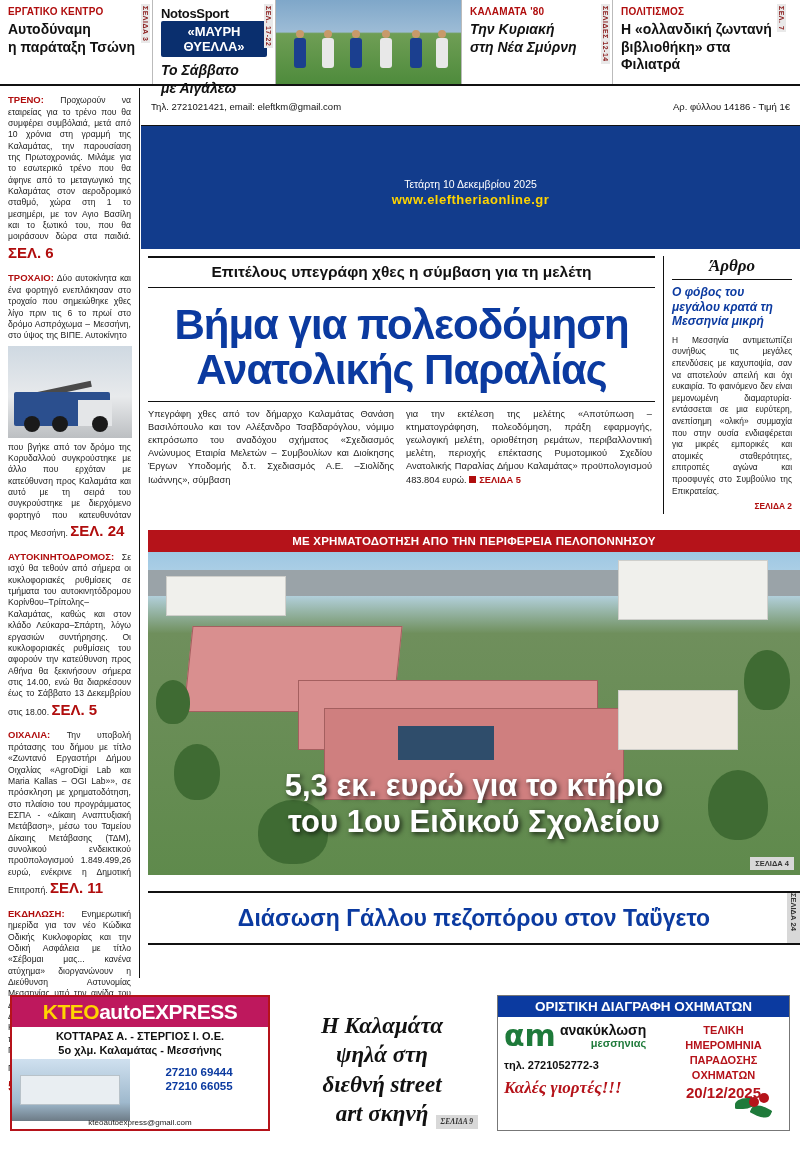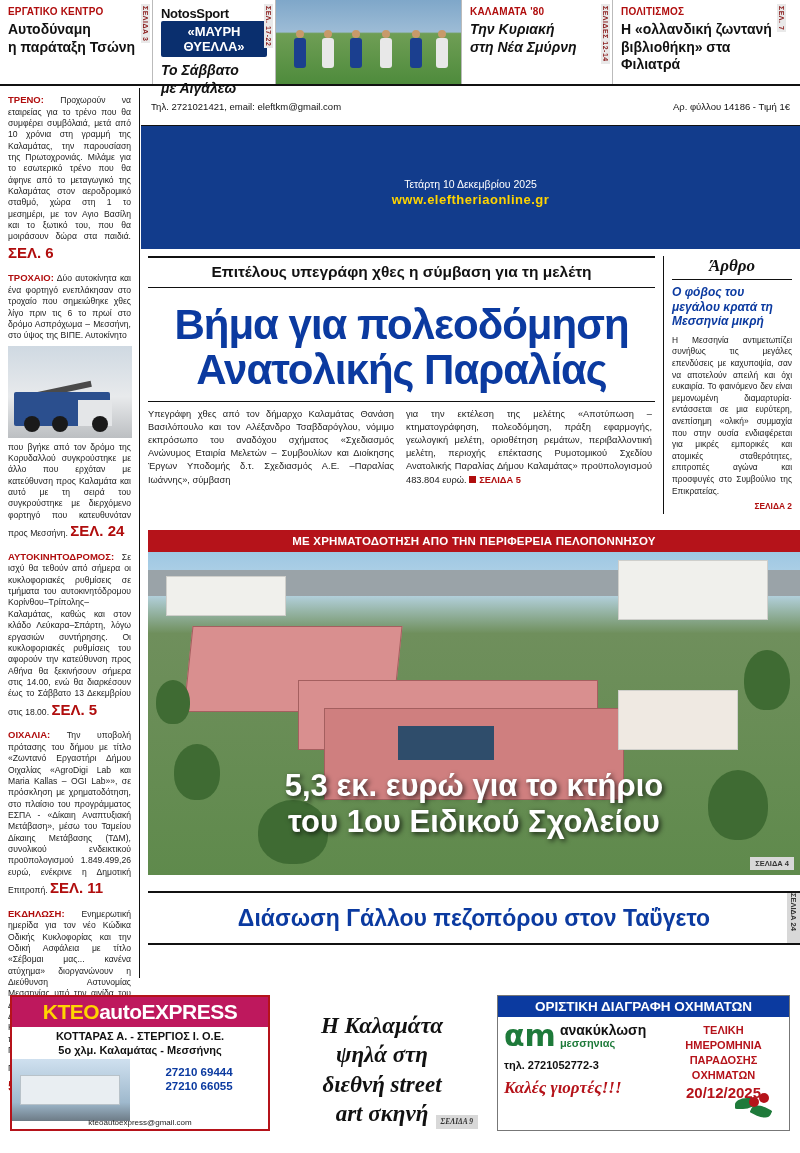--- a/index.html
+++ b/index.html
@@ -213,21 +213,21 @@
   .ktm-head {
     background:#0b3aa0; color:#fff; font-size:13.5px; font-weight:bold;
     text-align:center; padding:3px 0;
   }
   .ktm-body { display:flex; height:108px; position:relative; }
   .ktm-left { width:160px; padding:4px 4px 0 6px; }
   .ktm-logo { display:flex; align-items:center; gap:4px; }
   .ktm-mark {
     font-family:"DejaVu Sans", sans-serif; font-size:30px; font-weight:bold; color:#1e7a3a; line-height:1;
   }
-  .ktm-name { font-size:14px; font-weight:bold; color:#111; line-height:1.05; }
+  .ktm-name { font-size:14px; font-weight:bold; color:#111; line-height:1.05;text-align:right; }
   .ktm-name small { display:block; font-size:11px; color:#1e7a3a; }
   .ktm-tel { font-size:11px; font-weight:bold; color:#111; margin-top:8px; }
   .ktm-wish {
     font-family:"Liberation Serif", serif; font-style:italic; font-weight:bold;
     color:#b5131a; font-size:17px; margin-top:7px;
   }
   .ktm-right { flex:1; text-align:center; padding-top:6px; }
   .ktm-red { color:#b5131a; font-size:11px; font-weight:bold; line-height:1.35; }
   .ktm-date { color:#b5131a; font-size:15px; font-weight:bold; margin-top:2px; }
   .holly { position:absolute; right:6px; bottom:4px; width:54px; height:34px; }
@@ -364,21 +364,21 @@
     <div class="site">www.eleftheriaonline.gr</div>
   </div>
 
   <div class="lead">
     <div class="lead-kicker">Επιτέλους υπεγράφη χθες η σύμβαση για τη μελέτη</div>
     <div class="lead-head">
       <div>Βήμα για πολεοδόμηση</div>
       <div>Ανατολικής Παραλίας</div>
     </div>
     <div class="lead-cols">
-      <div class="lead-col">Υπεγράφη χθες από τον δήμαρχο Καλαμάτας Θανάση Βασιλόπουλο και τον Αλέξανδρο Τσαβδαρόγλου, νόμιμο εκπρόσωπο του αναδόχου σχήματος «Σχεδιασμός Ανώνυμος Εταιρία Μελετών – Συμβουλίων και Διοίκησης Έργων Υποδομής δ.τ. Σχεδιασμός Α.Ε. –Παραλίας Ιωάννης», σύμβαση</div>
+      <div class="lead-col">Υπεγράφη χθες από τον δήμαρχο Καλαμάτας Θανάση Βασιλόπουλο και τον Αλέξανδρο Τσαβδαρόγλου, νόμιμο εκπρόσωπο του αναδόχου σχήματος «Σχεδιασμός Ανώνυμος Εταιρία Μελετών – Συμβουλίων και Διοίκησης Έργων Υποδομής δ.τ. Σχεδιασμός Α.Ε. –Σιολίδης Ιωάννης», σύμβαση</div>
       <div class="lead-col">
         <span>για την εκτέλεση της μελέτης «Αποτύπωση –κτηματογράφηση, πολεοδόμηση, πράξη εφαρμογής, γεωλογική μελέτη, οριοθέτηση ρεμάτων, περιβαλλοντική μελέτη, περιοχής επέκτασης Ρυμοτομικού Σχεδίου Ανατολικής Παραλίας Δήμου Καλαμάτας» προϋπολογισμού 483.804 ευρώ.</span>
         <span class="pagemark"><span class="sq"></span><span>ΣΕΛΙΔΑ 5</span></span>
       </div>
     </div>
   </div>
 
   <div class="opinion">
     <div class="op-title">Άρθρο</div>
     <div class="op-head">Ο φόβος του μεγάλου κρατά τη Μεσσηνία μικρή</div>

